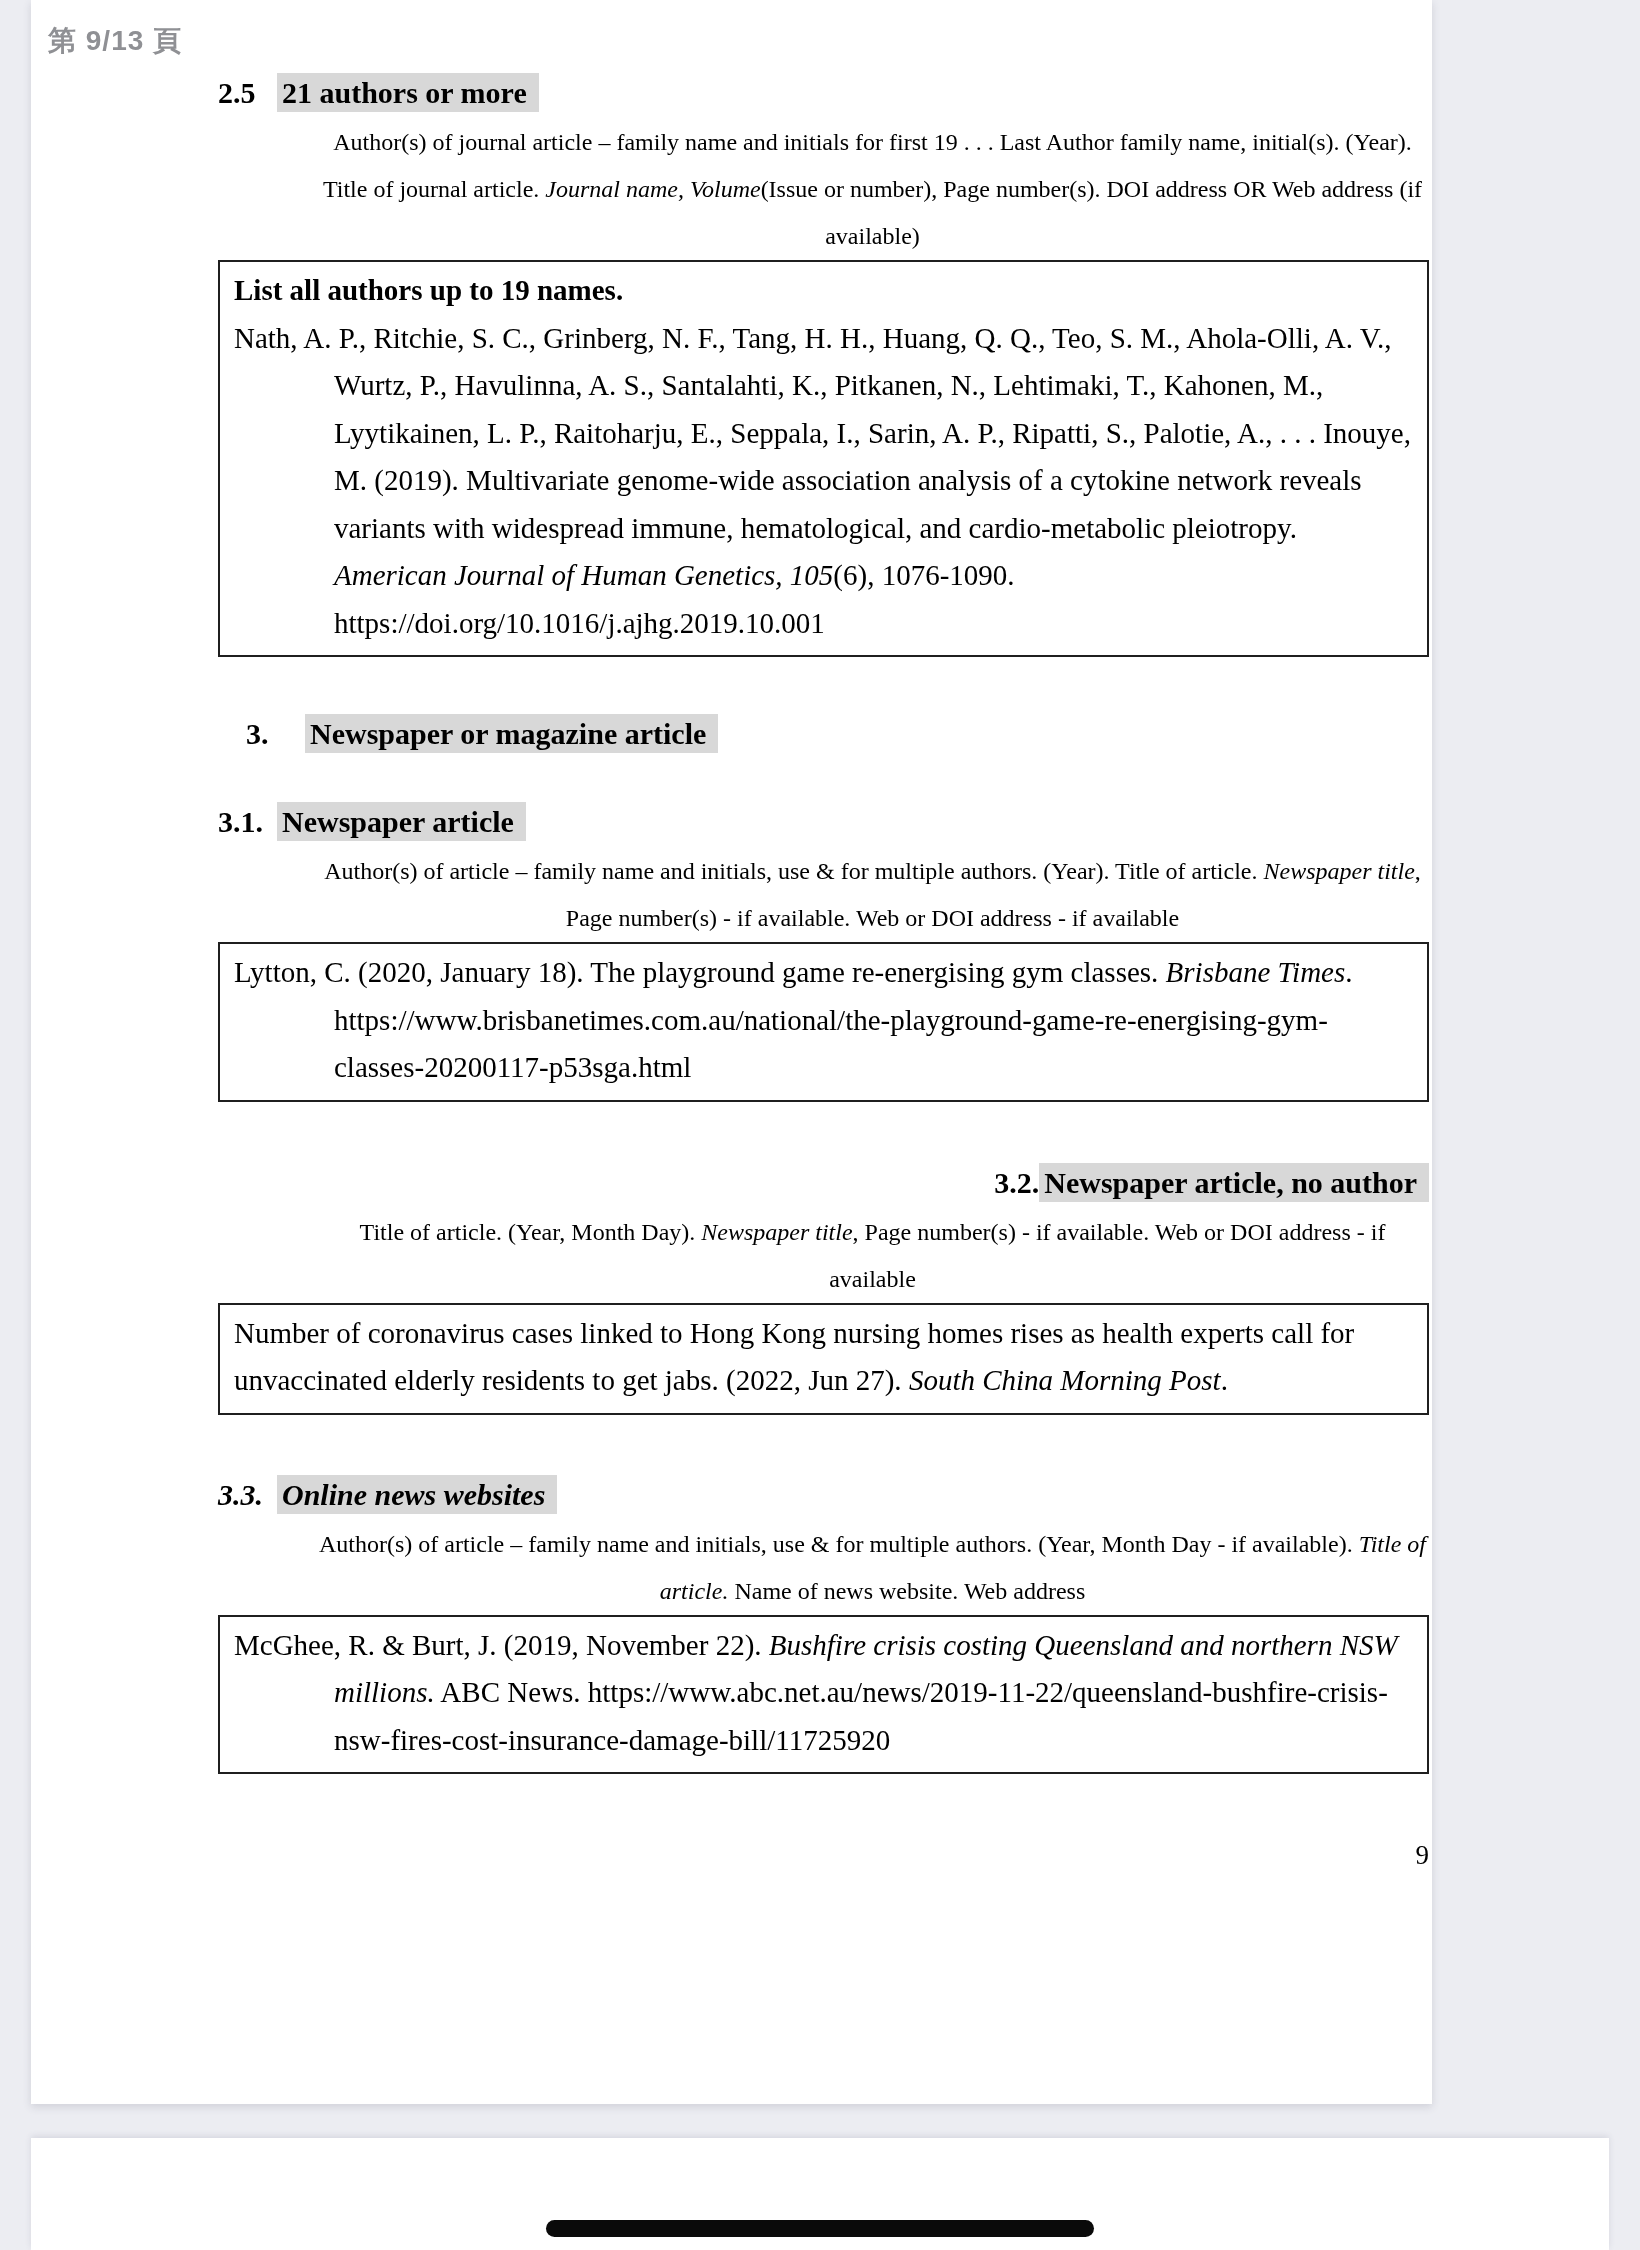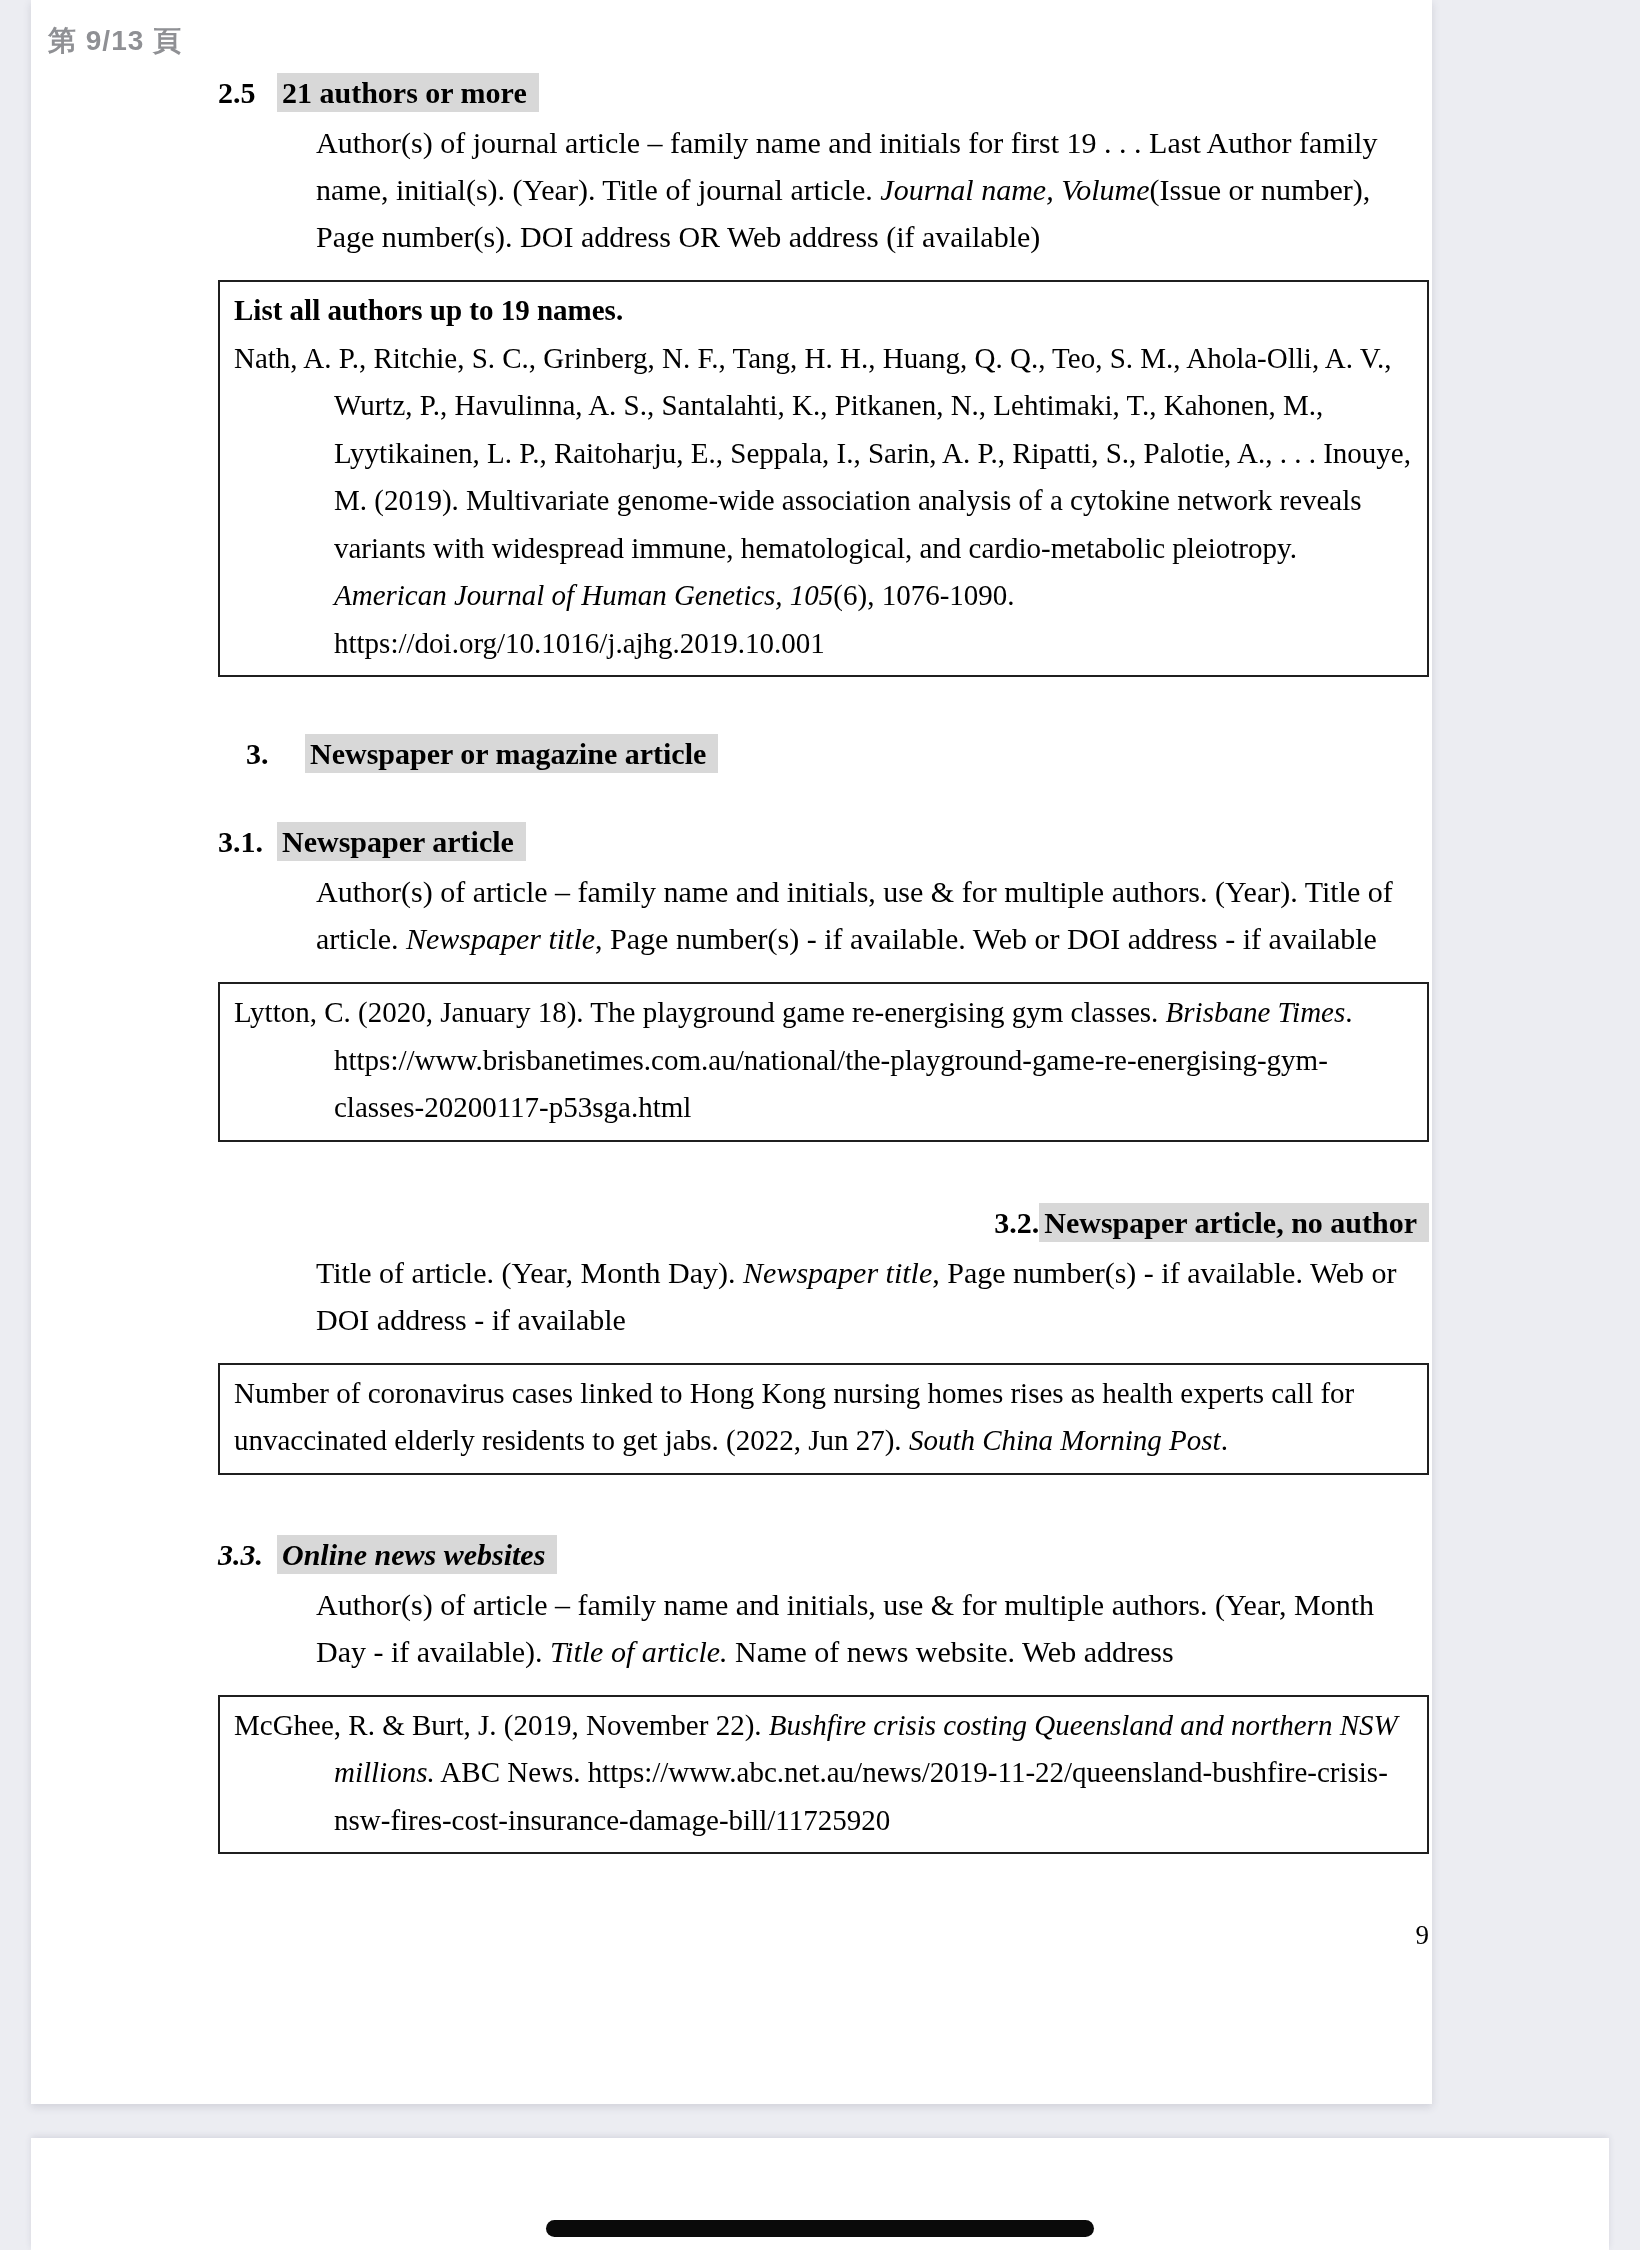--- a/index.html
+++ b/index.html
@@ -45,26 +45,27 @@
     font-size:30px;font-weight:bold;margin:0;line-height:42px;
   }
   .sec-h .num{display:inline-block;min-width:59px;}
   .hl{background:var(--highlight);padding:3px 12px 3px 5px;}
   .h25{margin-top:72px;}
   .h3 {margin-top:56px;margin-left:28px;}
   .h31{margin-top:46px;}
   .h32{margin-top:60px;text-align:right;}
   .h33{margin-top:59px;font-style:italic;}
   .fmt{
-    font-size:30px;line-height:47px;
+    font-size:24px;line-height:47px;
     margin:5px 0 0 98px;
+    text-align:center;
   }
   .exbox{
     border:2px solid var(--boxborder);
-    margin-top:20px;
+    margin-top:0;
     padding:5px 14px 8px 14px;
     font-size:29px;line-height:47.5px;
   }
   .note{font-weight:bold;margin:0;}
   .cit{margin:0;}
   .hang{padding-left:100px;text-indent:-100px;}
   .pageno{
     text-align:right;font-size:27px;margin-top:64px;line-height:34px;
   }
   .home-indicator{

